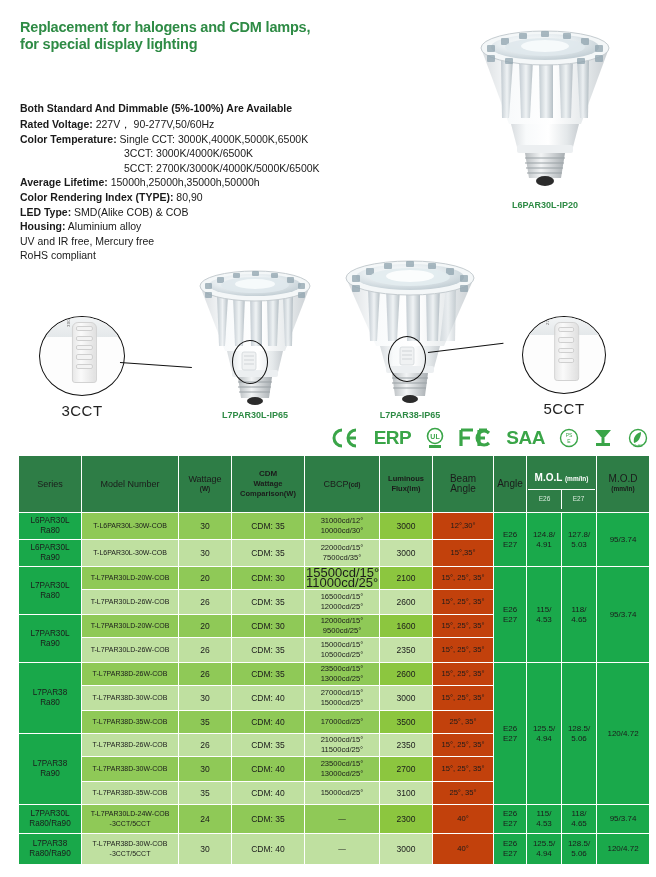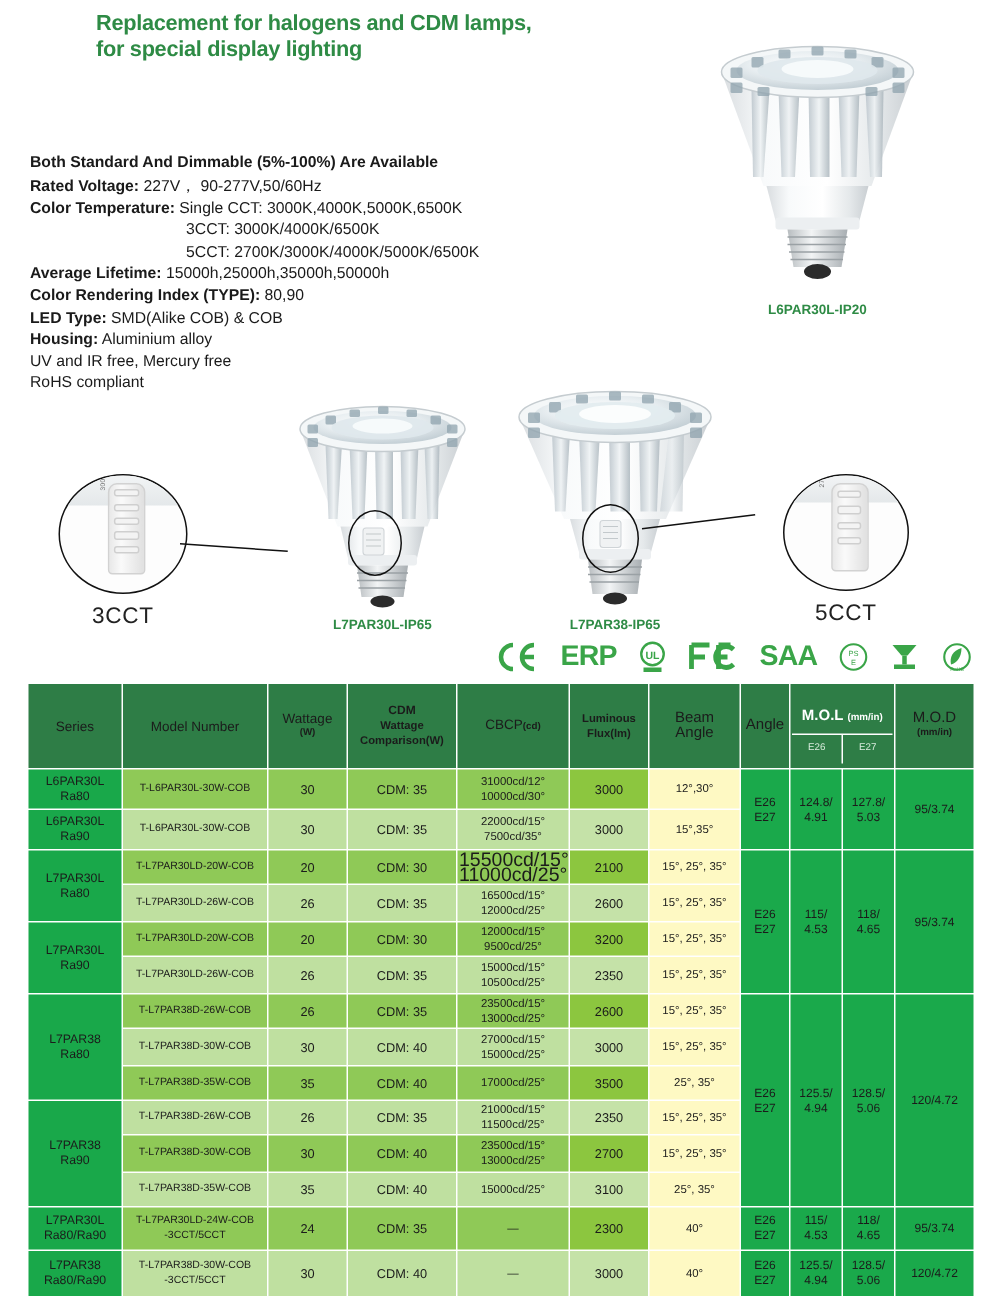--- a/index.html
+++ b/index.html
@@ -7,21 +7,21 @@
   body {
     width:656px; height:877px;
     background:#ffffff;
     font-family:"Liberation Sans", sans-serif;
     color:#1a1a1a;
     position:relative;
     overflow:hidden;
   }
 
   
-  .headline { position:absolute; left:20px; top:8px; width:430px;margin-left:44px; }
+  .headline { position:absolute; left:20px; top:19px; width:430px; }
   .headline .h1 {
     color:#2e8b45; font-size:14.5px; font-weight:bold; line-height:17px;
     letter-spacing:-0.2px;
   }
   .headline .h2 {
     color:#2e8b45; font-size:14.5px; font-weight:bold; line-height:19px;
     margin-top:1px; letter-spacing:-0.2px;
   }
 
   
@@ -110,21 +110,21 @@
   .molgrp-cells { display:flex; }
   .molgrp-cells > div {
     flex:1; font-size:6.5px; color:#d9ecdd; padding:4px 0 5px;
     font-weight:normal;
   }
   .molgrp-cells > div:first-child { border-right:1.4px solid #ffffff; }
 
   td.series { background:#19a84a; font-size:8.2px; line-height:10.5px; }
   td.g-light { background:#bfe0a0; }
   td.g-mid   { background:#8fc957; }
-  td.beam-d  { background:#fef9c3; }
+  td.beam-d  { background:#c2410c; }
   td.solid   { background:#1aa94b; }
   td.flux-d  { background:#8cc63f; }
   td.flux-l  { background:#c5e2a8; }
 </style>
 </head>
 <body>
 
 <div class="headline">
   <div class="h1">Replacement for halogens and CDM lamps,</div>
   <div class="h1">for special display lighting</div>
@@ -513,21 +513,21 @@
         <td class="g-light" style="font-size:7.6px">16500cd/15°<br>12000cd/25°</td>
         <td class="flux-l" style="font-size:8.5px">2600</td>
         <td class="beam-d" style="font-size:7.6px">15°, 25°, 35°</td>
       </tr>
       <tr style="height: 22px;">
         <td class="series" rowspan="2">L7PAR30L<br>Ra90</td>
         <td class="g-mid" style="font-size:7px">T-L7PAR30LD-20W-COB</td>
         <td class="g-mid" style="font-size:8.5px">20</td>
         <td class="g-mid" style="font-size:8.5px">CDM: 30</td>
         <td class="g-mid" style="font-size:7.6px">12000cd/15°<br>9500cd/25°</td>
-        <td class="flux-d" style="font-size:8.5px">3200</td>
+        <td class="flux-d" style="font-size:8.5px">1600</td>
         <td class="beam-d" style="font-size:7.6px">15°, 25°, 35°</td>
       </tr>
       <tr style="height: 24px;">
         <td class="g-light" style="font-size:7px">T-L7PAR30LD-26W-COB</td>
         <td class="g-light" style="font-size:8.5px">26</td>
         <td class="g-light" style="font-size:8.5px">CDM: 35</td>
         <td class="g-light" style="font-size:7.6px">15000cd/15°<br>10500cd/25°</td>
         <td class="flux-l" style="font-size:8.5px">2350</td>
         <td class="beam-d" style="font-size:7.6px">15°, 25°, 35°</td>
       </tr>

